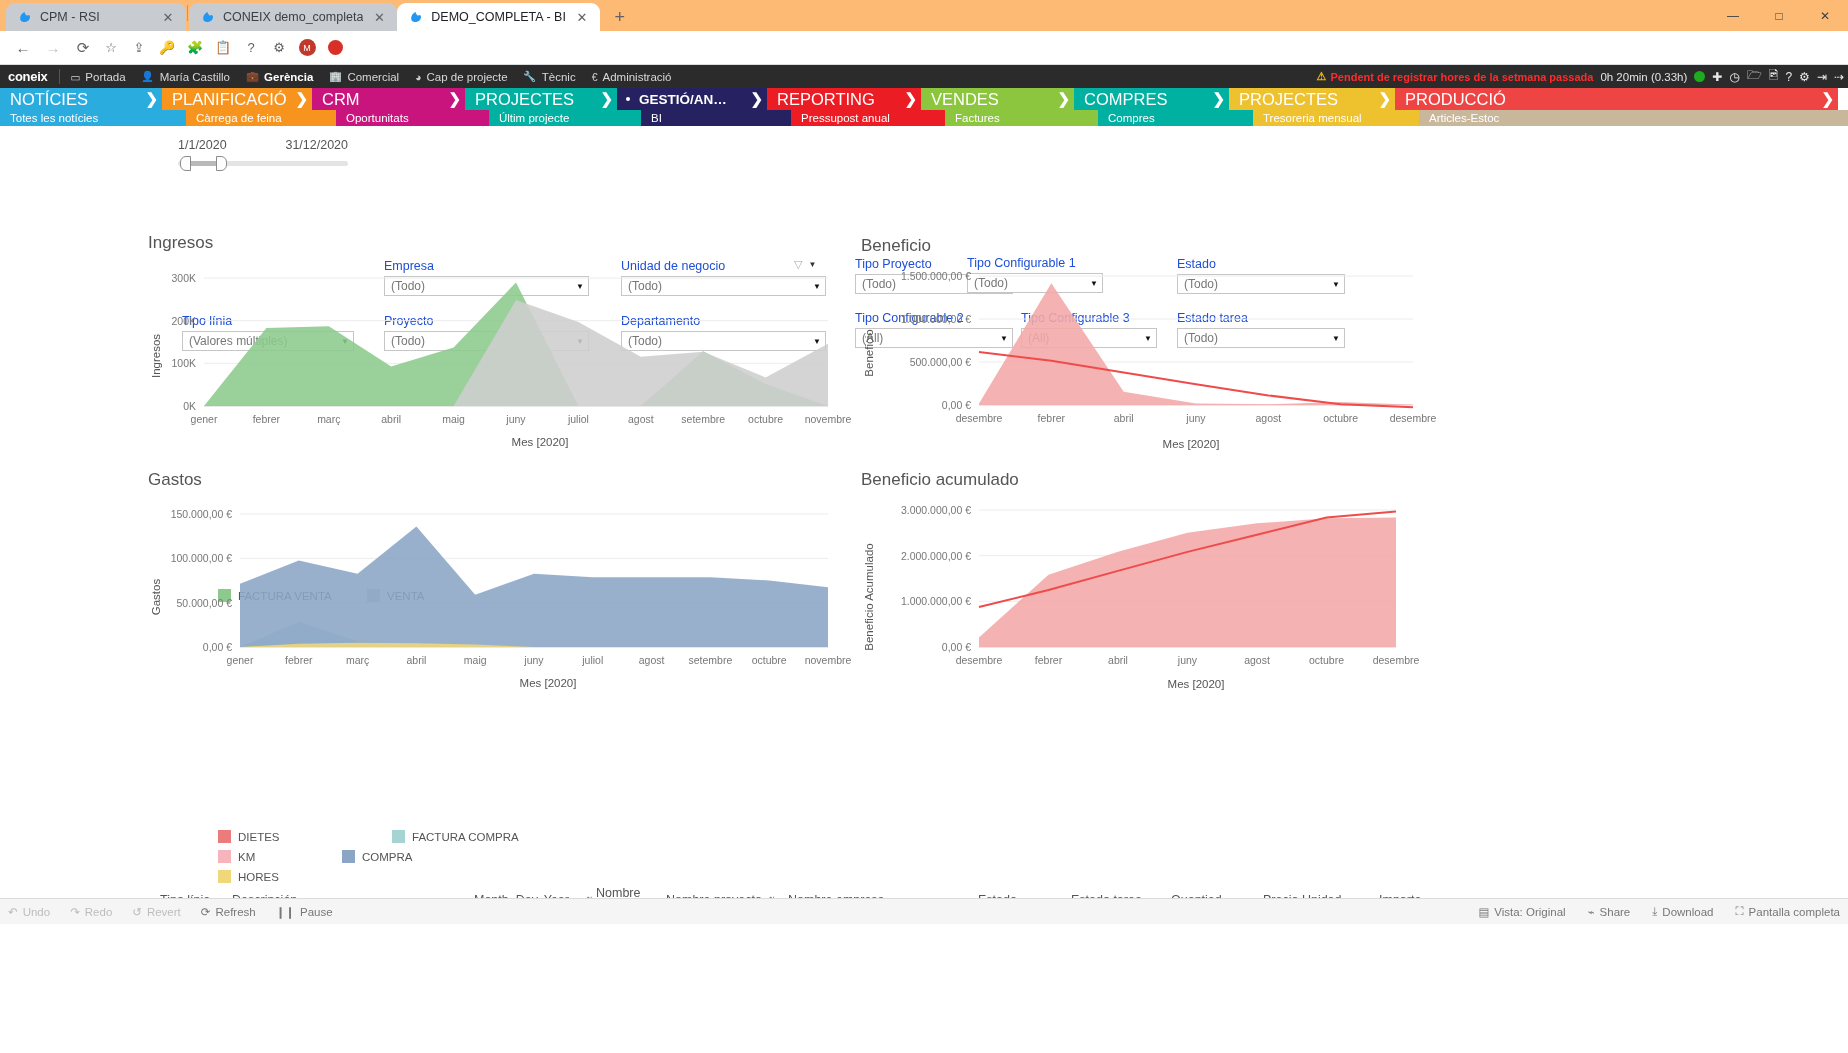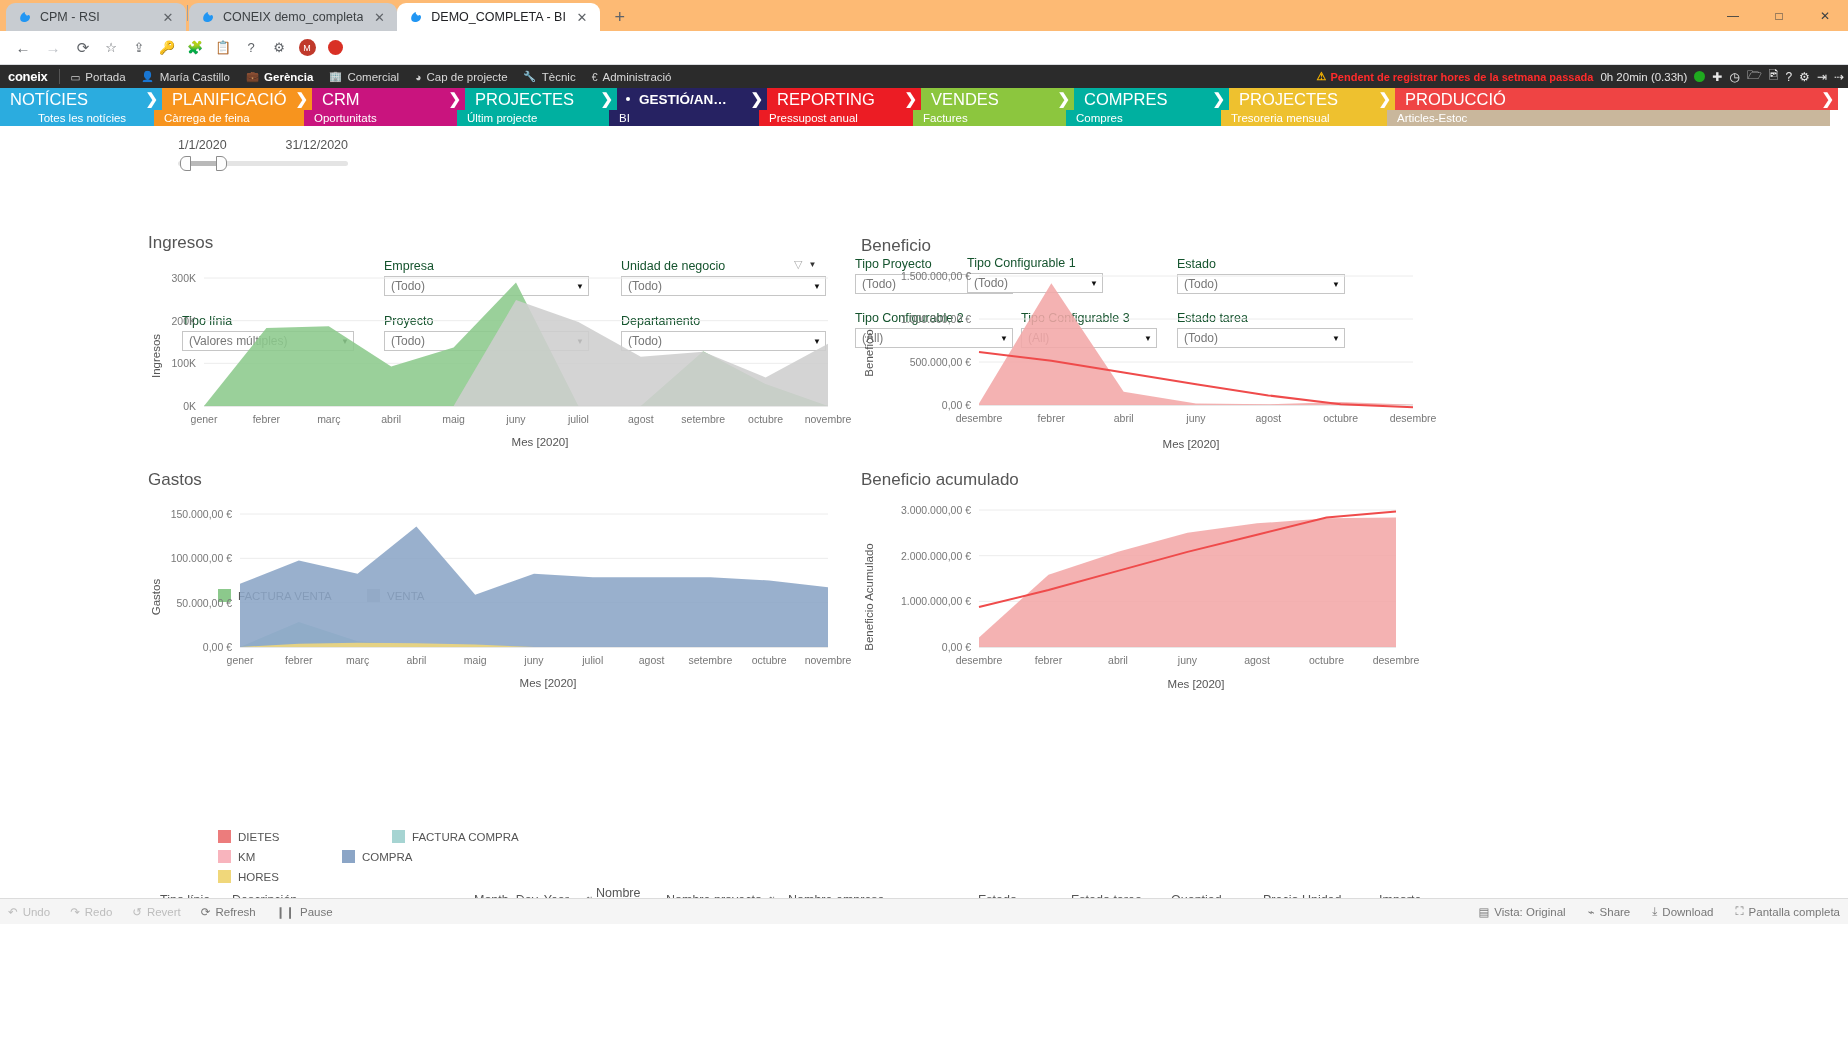--- a/index.html
+++ b/index.html
@@ -100,21 +100,21 @@
   .subbar{ height:16px; display:flex; }
   .sub{ color:#fff; font-size:11.5px; padding-left:10px; display:flex; align-items:center;
         white-space:nowrap; flex:0 0 auto;}
 
   
   .report{ position:relative; height:772px; background:#fff; overflow:hidden; }
 
   
   .filters{ position:relative; height:95px; }
   .fl{ position:absolute; }
-  .fl-label{ font-size:12.5px; color:#14532d; margin-bottom:3px; white-space:nowrap;}
+  .fl-label{ font-size:12.5px; color:#1d4ed8; margin-bottom:3px; white-space:nowrap;}
   .fl-sel{
     border:1px solid #c6c6c6; background:#fff; height:20px; display:flex; align-items:center;
     padding:0 4px 0 6px; font-size:12px; color:#777; justify-content:space-between;
   }
   .fl-sel .caret{ font-size:8px; color:#111; }
   .slider-wrap{ position:absolute; left:178px; top:12px; width:170px;}
   .slider-dates{ display:flex; justify-content:space-between; font-size:12.5px; color:#555;}
   .slider-track{ position:relative; height:5px; background:#e4e4e4; margin-top:9px; border-radius:3px;}
   .slider-fill{ position:absolute; left:7px; width:34px; top:0; height:5px; background:#b9b9b9;}
   .knob{ position:absolute; top:-5px; width:11px; height:15px; border:1px solid #8c8c8c;
@@ -308,21 +308,21 @@
     <div class="rib" style="background: rgb(238, 193, 47); width: 166px;">
       <span>PROJECTES</span>
       <span class="chev">❯</span>
     </div>
     <div class="rib" style="background: #ef4444; width: 443px;">
       <span>PRODUCCIÓ</span>
       <span class="chev">❯</span>
     </div>
   </div>
 <div class="subbar" id="subbar">
-    <div class="sub" style="background: rgb(43, 172, 223); width: 154px; justify-content: center;">
+    <div class="sub" style="background: rgb(43, 172, 223); width: 186px;">
       <span>Totes les notícies</span>
     </div>
     <div class="sub" style="background: rgb(247, 148, 30); width: 150px;">
       <span>Càrrega de feina</span>
     </div>
     <div class="sub" style="background: rgb(201, 20, 126); width: 153px;">
       <span>Oportunitats</span>
     </div>
     <div class="sub" style="background: rgb(0, 176, 160); width: 152px; text-align: right;">
       <span>Últim projecte</span>

